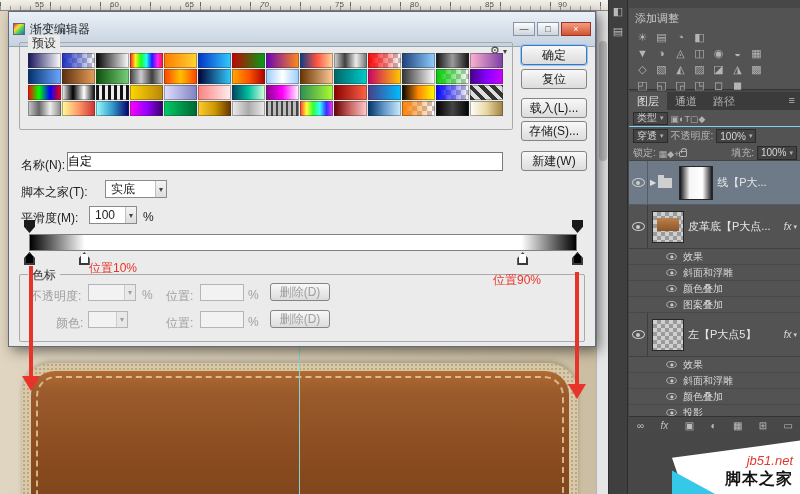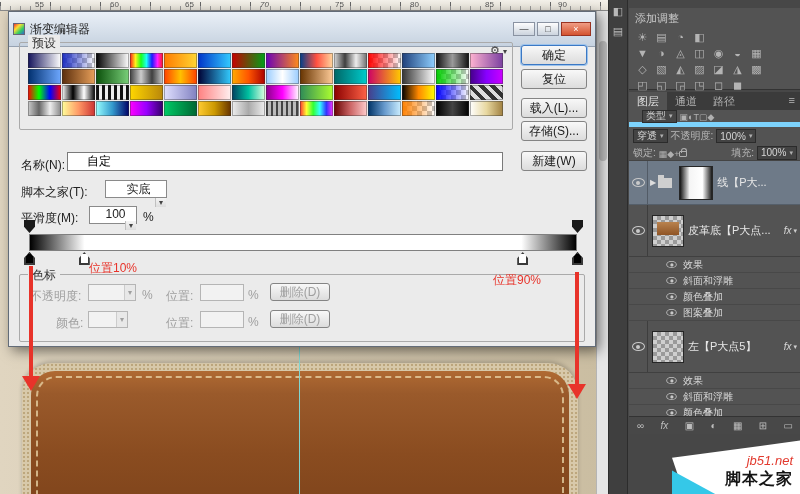--- a/index.html
+++ b/index.html
@@ -53,23 +53,23 @@
 
   .dlg-btn { position:absolute; width:66px; height:20px; background:linear-gradient(#f8f8f8,#dcdcdc);
     border:1px solid #848484; border-radius:3px; font-size:12px; color:#1a1a1a; text-align:center; line-height:18px; }
   .sb0 { left:512px; top:33px; border-color:#3b78c4; box-shadow:0 0 0 1px #9cc3ec; }
   .sb1 { left:512px; top:57px; }
   .sb2 { left:512px; top:86px; }
   .sb3 { left:512px; top:109px; }
   .new-btn { left:512px; top:139px; }
   .lbl { position:absolute; font-size:12px; color:#222; }
   .name-input { position:absolute; left:58px; top:140px; width:436px; height:19px; border:1px solid #7a7a7a;
-    background:#fff; font-size:12px; padding-left:19px; font-family:inherit; }
+    background:#fff; font-size:12px; padding-left:0; font-family:inherit; }
   .combo { position:absolute; background:#fff; border:1px solid #8a8a8a; height:18px; font-size:12px;
-    display:flex; align-items:center; padding-left:5px; color:#222;flex-direction:column; }
+    display:flex; align-items:center; padding-left:5px; color:#222; }
   .combo .combo-ar { margin-left:auto; font-size:8px; color:#444; border-left:1px solid #c0c0c0; padding:0 3px;
     background:linear-gradient(#f4f4f4,#ddd); height:100%; display:flex; align-items:center; }
   #type-combo { left:96px; top:168px; width:62px; }
   #smooth-combo { left:80px; top:194px; width:48px; }
 
   #grad-bar { position:absolute; left:20px; top:222px; width:548px; height:17px; border:1px solid #808080; }
   .ostop { position:absolute; top:208px; width:11px; height:13px; background:#1a1a1a;
     clip-path:polygon(0 0,100% 0,100% 52%,50% 100%,0 52%); }
   .cstop { position:absolute; top:240px; width:11px; height:13px;
     clip-path:polygon(50% 0,100% 48%,100% 100%,0 100%,0 48%); box-shadow:inset 0 0 0 2px #3a3a3a; }
@@ -100,37 +100,37 @@
   .adj-title { font-size:11px; color:#c9c9c9; padding:3px 0 1px 6px; }
   .adj-row { padding-left:6px; height:16px; white-space:nowrap; }
   .adj-icon { display:inline-block; width:15px; height:14px; margin-right:4px; color:#b4b4b4; font-size:11px;
     text-align:center; line-height:14px; }
 
   #layers-panel { position:absolute; left:0; top:84px; width:172px; height:342px; background:#535353; }
   .tabbar { height:18px; background:#3b3b3b; display:flex; align-items:stretch; }
   .tab { font-size:11px; color:#b0b0b0; padding:2px 8px 0; }
   .tab.active { background:#535353; color:#e2e2e2; }
   .panel-menu { margin-left:auto; color:#b8b8b8; padding:2px 6px 0; font-size:11px; }
-  .filter-row { height:17px; display:flex; align-items:center; padding:0 13px; border-bottom:5px solid #7dd3fc;
+  .filter-row { height:17px; display:flex; align-items:center; padding:0 4px; border-bottom:1px solid #7dd3fc;
     font-size:10px; color:#c9c9c9; gap:3px; }
   .filter-combo { display:flex; align-items:center; background:#464646; border:1px solid #2c2c2c; padding:0 3px; height:13px; gap:3px; }
   .filter-ic { color:#b0b0b0; font-size:9px; width:12px; text-align:center; }
   .blend-row, .lock-row { display:flex; align-items:center; padding:0 4px; font-size:10px; color:#b8b8b8; gap:3px; }
   .blend-row { height:18px; }
   .lock-row { height:16px; border-bottom:1px solid #444; }
   .combo-dark { display:flex; align-items:center; background:#434343; border:1px solid #2b2b2b; color:#d6d6d6;
     padding:0 3px; font-size:10px; height:14px; gap:3px; }
   .arr { font-size:7px; color:#b0b0b0; }
   .lock-ic { color:#b0b0b0; font-size:9px; width:11px; text-align:center; }
   .lock-shape { display:inline-block; width:8px; height:6px; border:1px solid #b0b0b0; border-radius:1px; position:relative; margin-top:4px; }
   .lock-shape::before { content:''; position:absolute; left:1px; top:-4px; width:4px; height:4px;
     border:1px solid #b0b0b0; border-bottom:none; border-radius:3px 3px 0 0; }
 
   #layer-list { position:absolute; left:0; top:69px; width:172px; height:255px; overflow:hidden; }
-  .layer-row { display:flex; align-items:center; height:52px; border-bottom:1px solid rgba(0,0,0,.22); }
+  .layer-row { display:flex; align-items:center; height:44px; border-bottom:1px solid rgba(0,0,0,.22); }
   .layer-row.group { height:44px; }
   .layer-row.selected { background:#6e7a88; }
   .eye-cell { width:19px; height:100%; border-right:1px solid rgba(0,0,0,.25); display:flex; align-items:center; justify-content:center; flex:none; }
   .eye { display:inline-block; width:13px; height:9px; border:1px solid #c9c9c9; border-radius:50%; position:relative; }
   .eye::after { content:''; position:absolute; left:3.5px; top:1.5px; width:4px; height:4px; border-radius:50%; background:#c9c9c9; }
   .expander { color:#ddd; font-size:8px; margin:0 2px; flex:none; }
   .folder { width:14px; height:10px; background:#cfcfcf; position:relative; margin-right:3px; flex:none; }
   .folder::before { content:''; position:absolute; top:-3px; left:0; width:6px; height:3px; background:#cfcfcf; }
   .thumb { width:32px; height:32px; border:1px solid #262626; margin:0 4px; flex:none; }
   .layer-row.group .thumb { width:34px; height:34px; }

